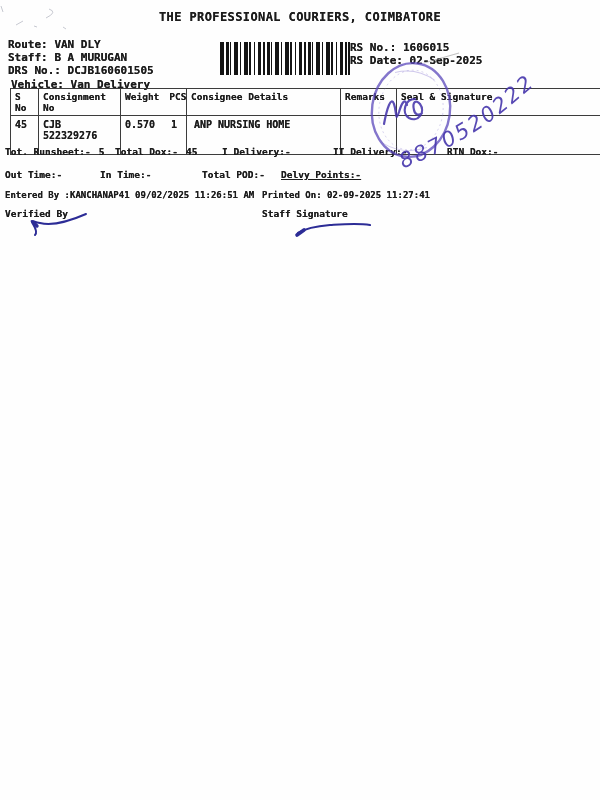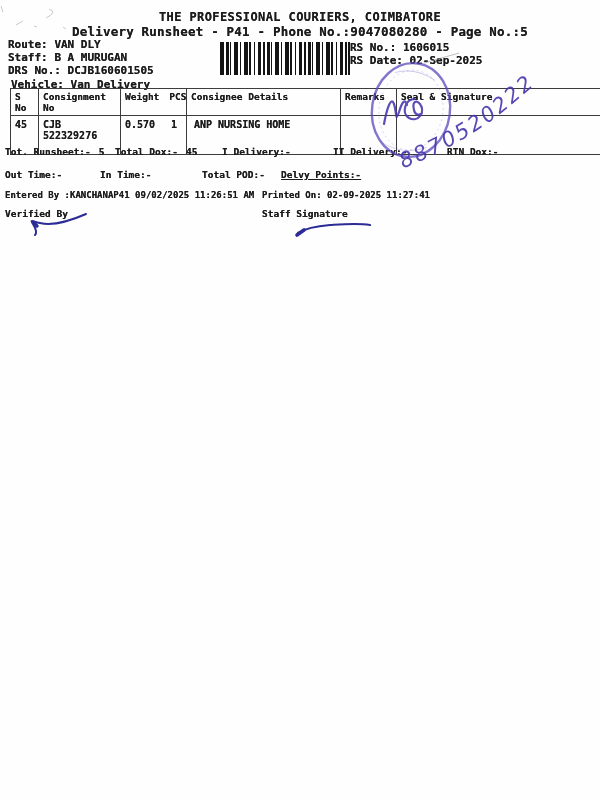--- a/index.html
+++ b/index.html
@@ -44,21 +44,20 @@
   .row-s{font-size:9px;}
   .valgap{margin-left:8px;}
   svg.overlay{position:absolute;left:0;top:0;pointer-events:none;}
 </style>
 </head>
 <body>
 
 <div class="page">
 
   <div class="t center title">THE PROFESSIONAL COURIERS, COIMBATORE</div>
-  <div class="t center subtitle">Delivery Runsheet - P41 - Phone No.:9047080280 - Page No.:5</div>
 
   <div class="t info" style="left:8px;top:38px;"><span>Route:</span> <span>VAN DLY</span></div>
   <div class="t info" style="left:8px;top:51px;"><span>Staff:</span> <span>B A MURUGAN</span></div>
   <div class="t info" style="left:8px;top:64px;"><span>DRS No.:</span> <span>DCJB160601505</span></div>
   <div class="t info" style="left:11px;top:78px;"><span>Vehicle:</span> <span>Van Delivery</span></div>
 
   <div class="barcode"></div>
 
   <div class="t rs" style="left:350px;top:41px;"><span>RS No.:</span> <span>1606015</span></div>
   <div class="t rs" style="left:350px;top:54px;"><span>RS Date:</span> <span>02-Sep-2025</span></div>

